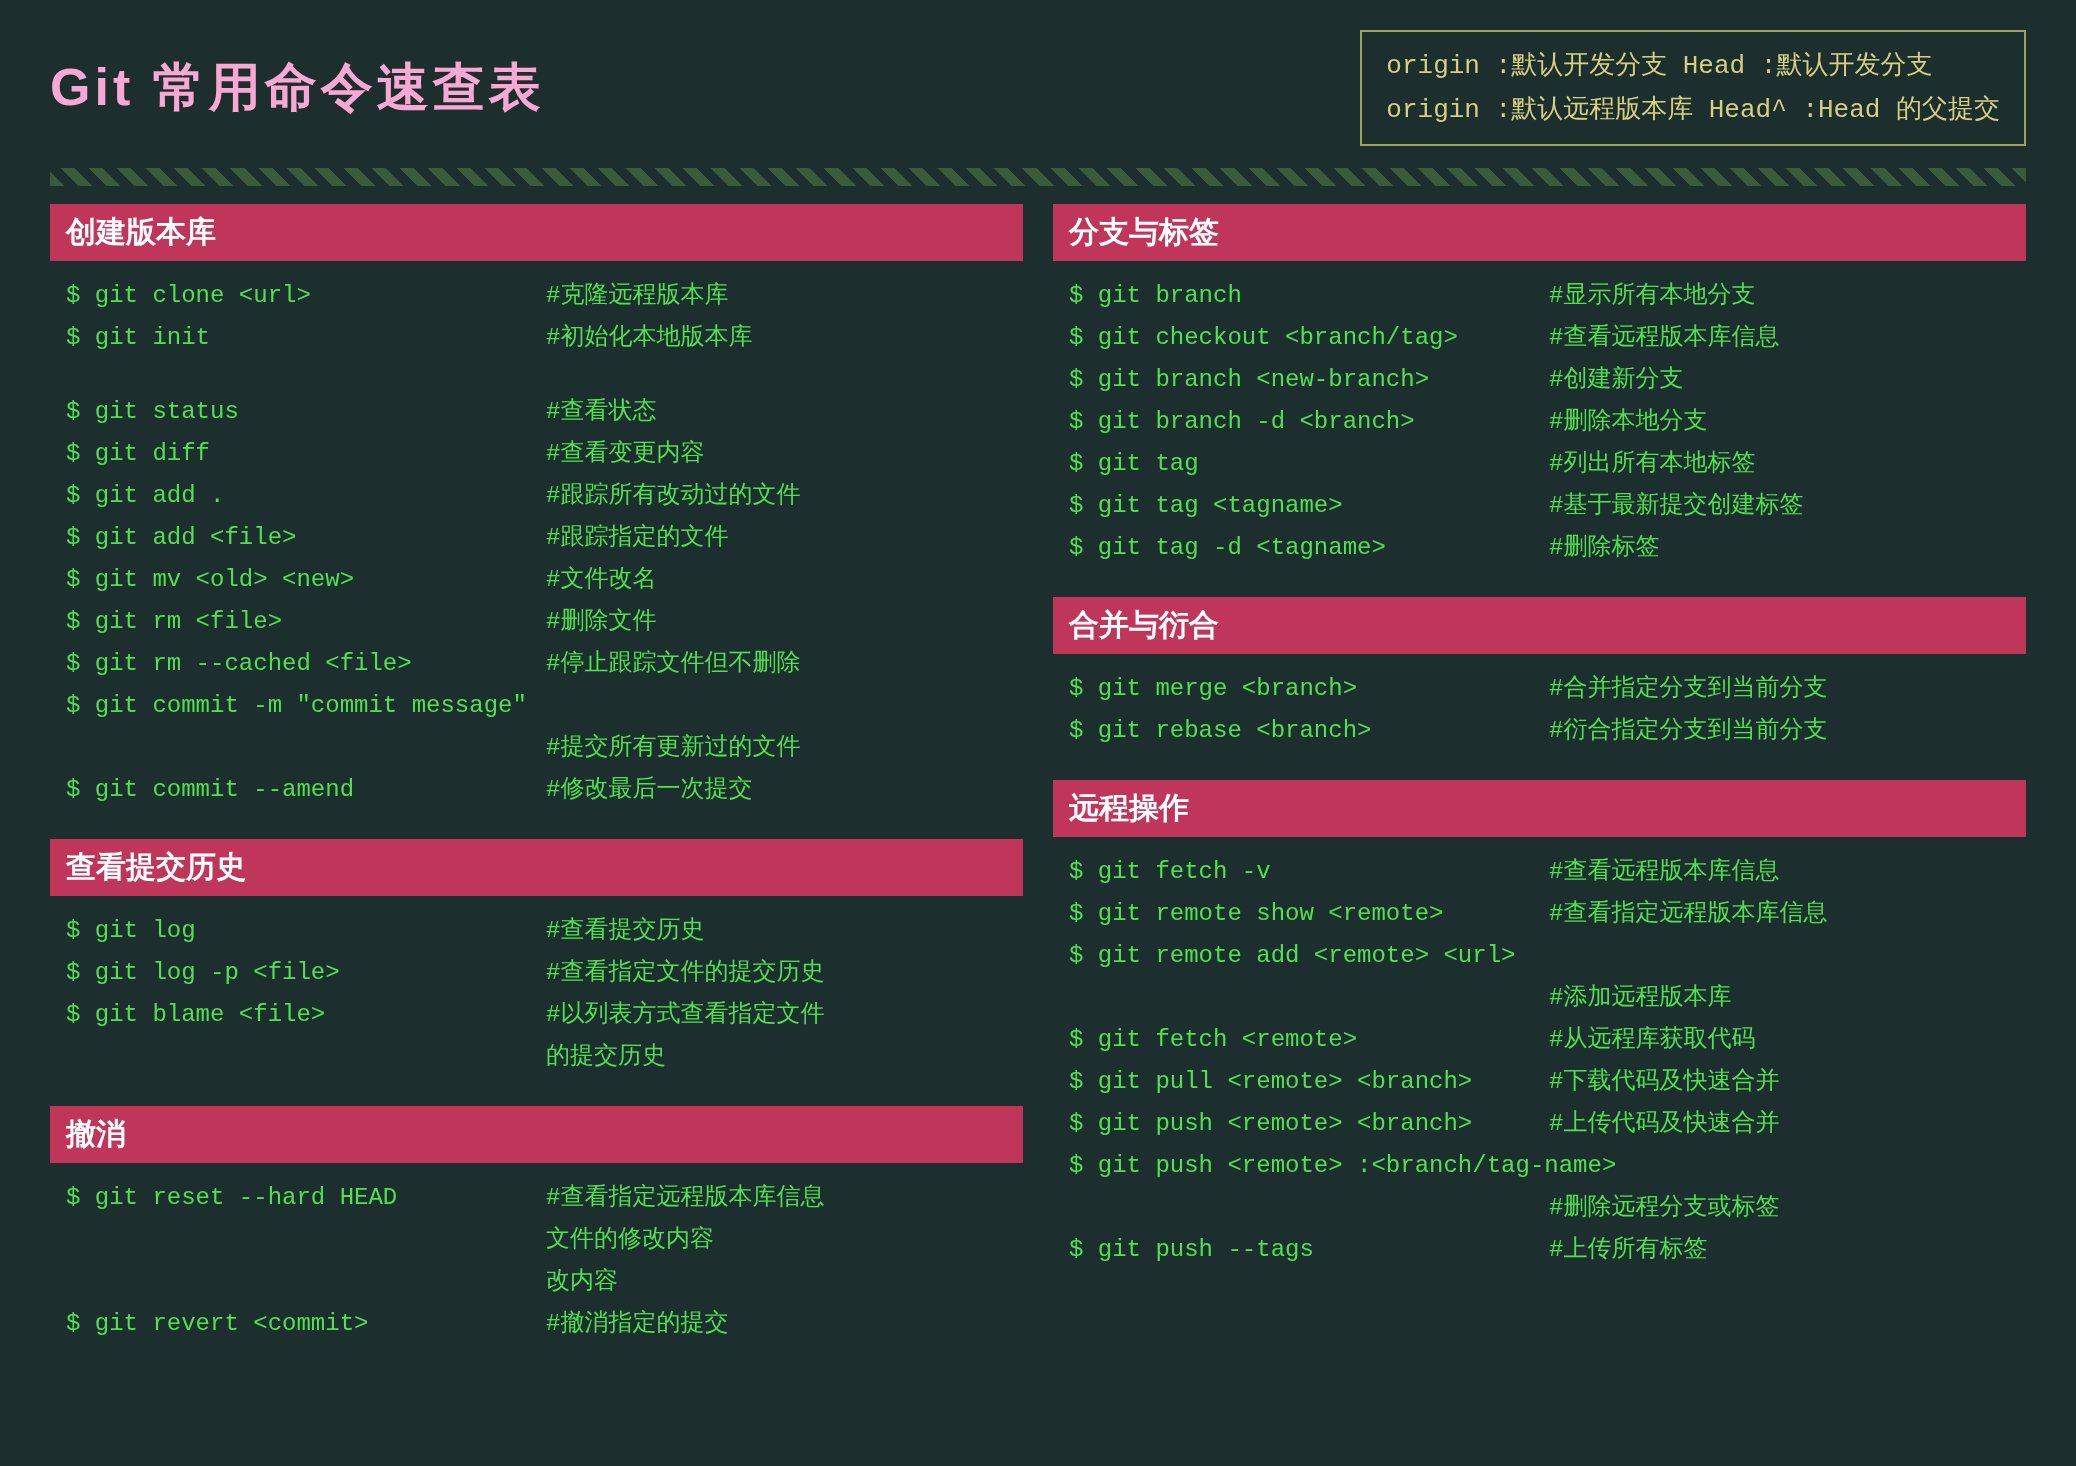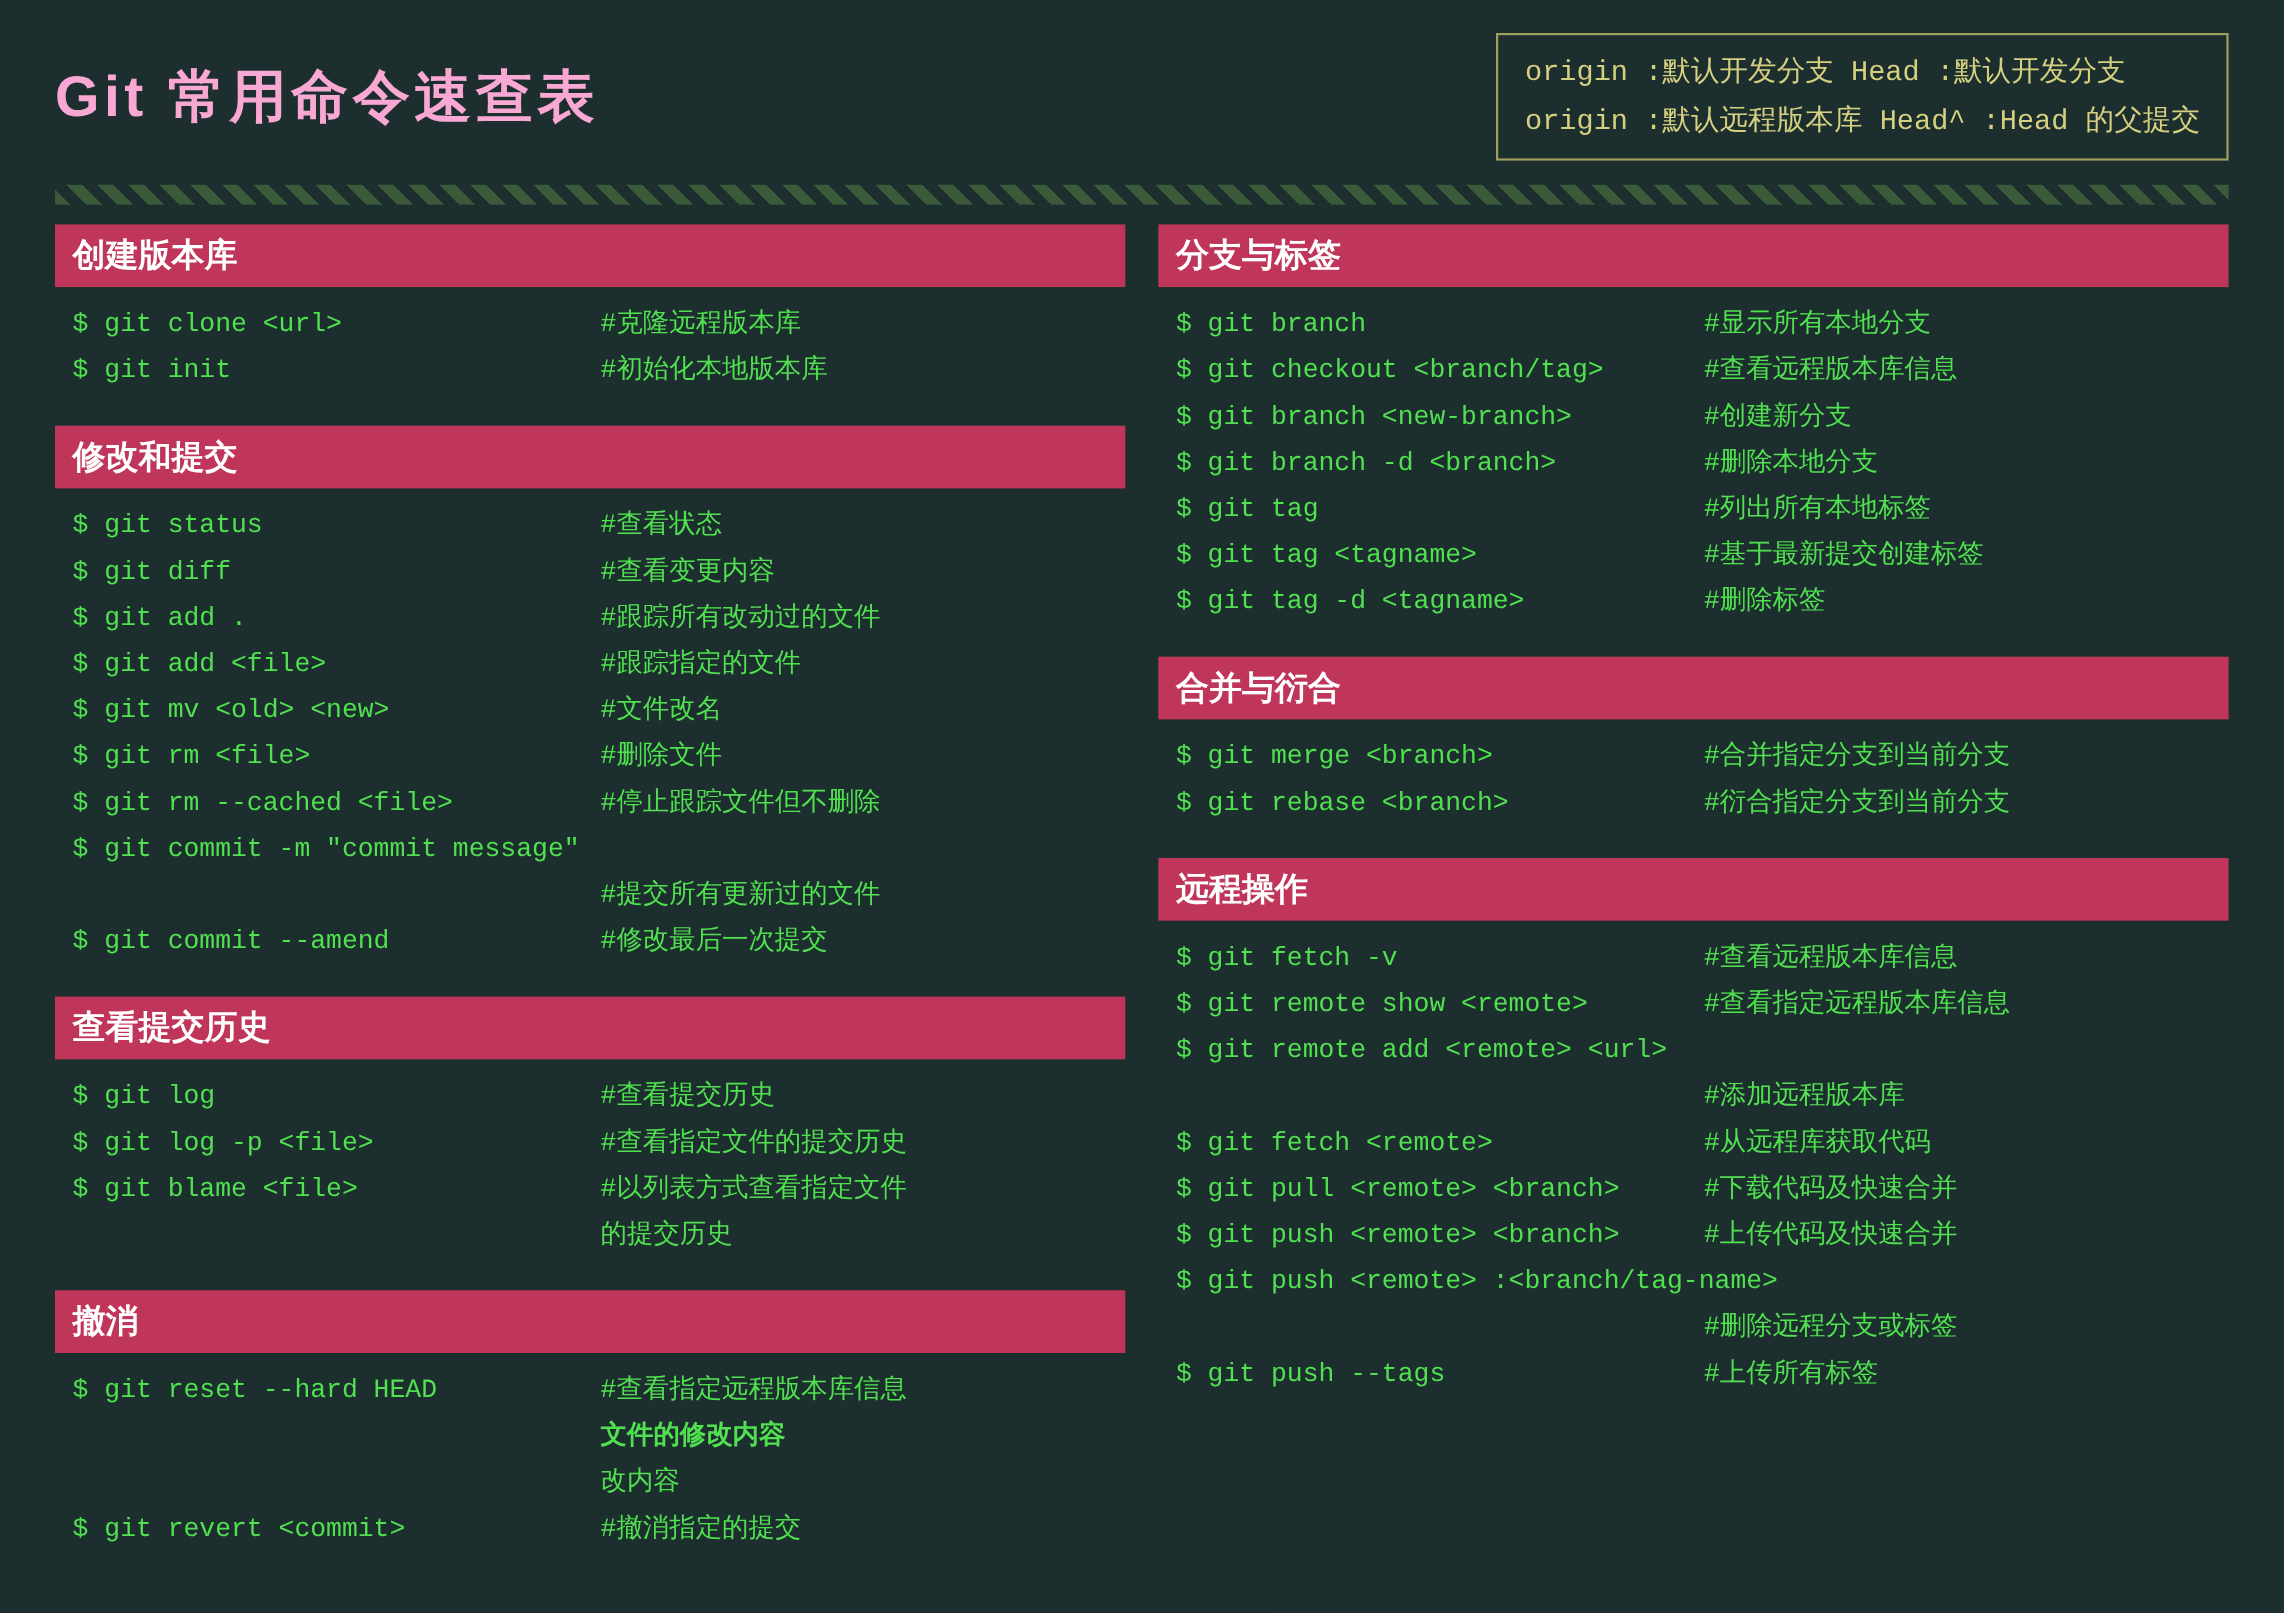--- a/index.html
+++ b/index.html
@@ -122,21 +122,20 @@
               <span class="cmd-left">$ git clone &lt;url&gt;</span>
               <span class="cmd-right">#克隆远程版本库</span>
             </div>
             <div class="cmd-line">
               <span class="cmd-left">$ git init</span>
               <span class="cmd-right">#初始化本地版本库</span>
             </div>
           </div>
         </div>
         <div class="section">
-          <div class="section-header">修改和提交</div>
           <div class="section-body">
             <div class="cmd-line">
               <span class="cmd-left">$ git status</span>
               <span class="cmd-right">#查看状态</span>
             </div>
             <div class="cmd-line">
               <span class="cmd-left">$ git diff</span>
               <span class="cmd-right">#查看变更内容</span>
             </div>
             <div class="cmd-line">
@@ -192,21 +191,21 @@
           </div>
         </div>
         <div class="section">
           <div class="section-header">撤消</div>
           <div class="section-body">
             <div class="cmd-line">
               <span class="cmd-left">$ git reset --hard HEAD</span>
               <span class="cmd-right">#查看指定远程版本库信息</span>
             </div>
             <div class="cmd-line">
-              <span class="cmd-right" style="margin-left: 480px; font-weight: bold;">文件的修改内容</span>
+              <span class="cmd-right" style="margin-left: 480px;">文件的修改内容</span>
             </div>
             <div class="cmd-line">
               <span class="cmd-right" style="margin-left: 480px;">改内容</span>
             </div>
             <div class="cmd-line">
               <span class="cmd-left">$ git revert &lt;commit&gt;</span>
               <span class="cmd-right">#撤消指定的提交</span>
             </div>
           </div>
         </div>

